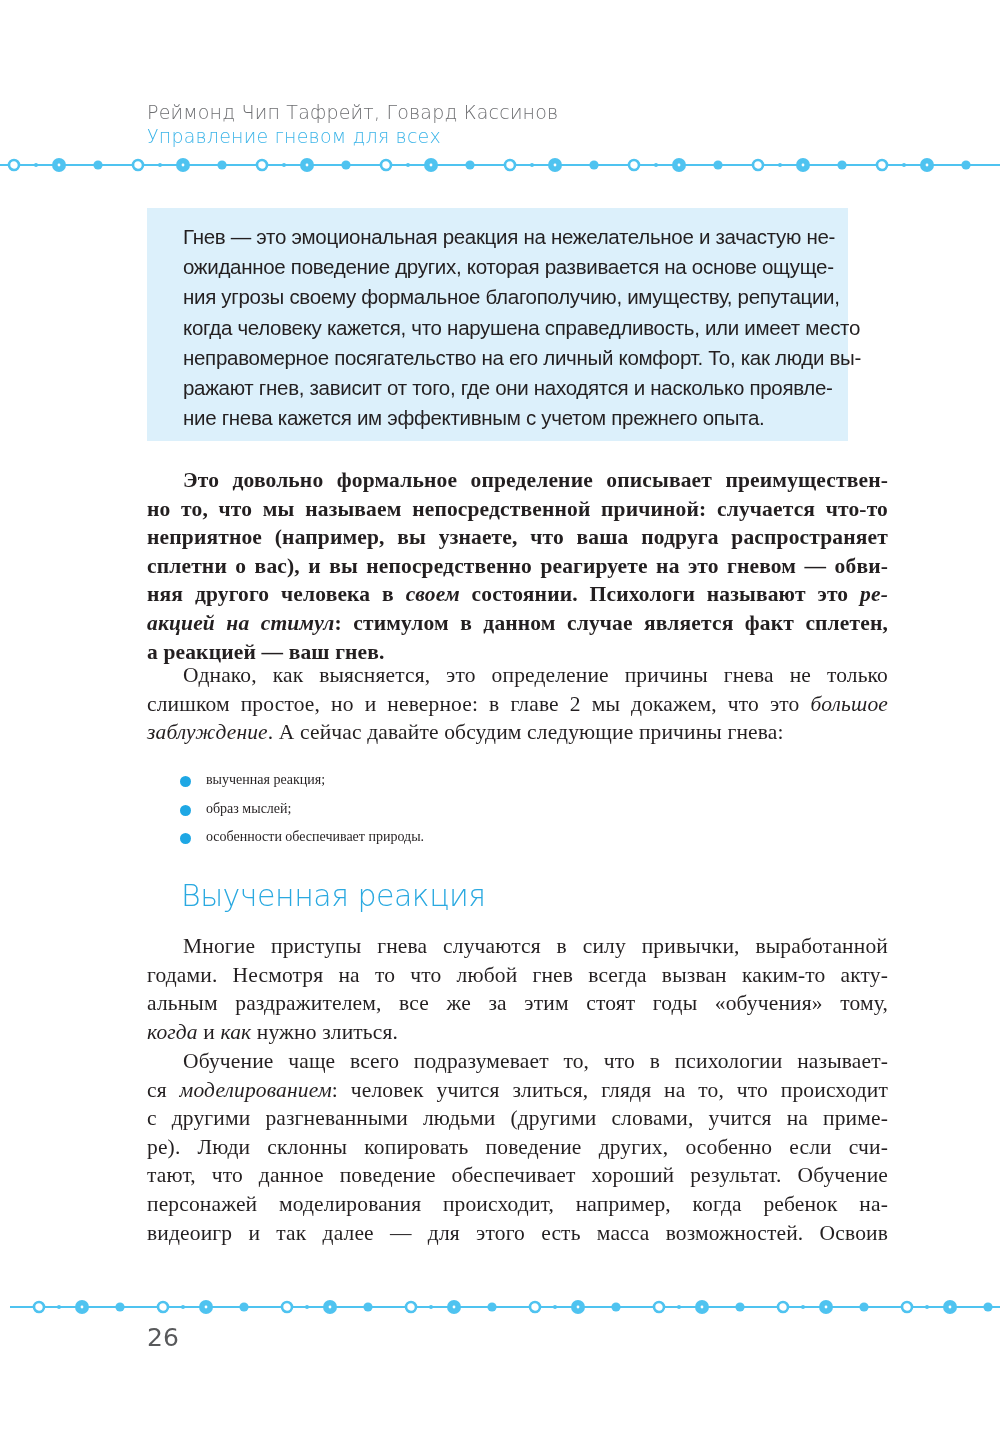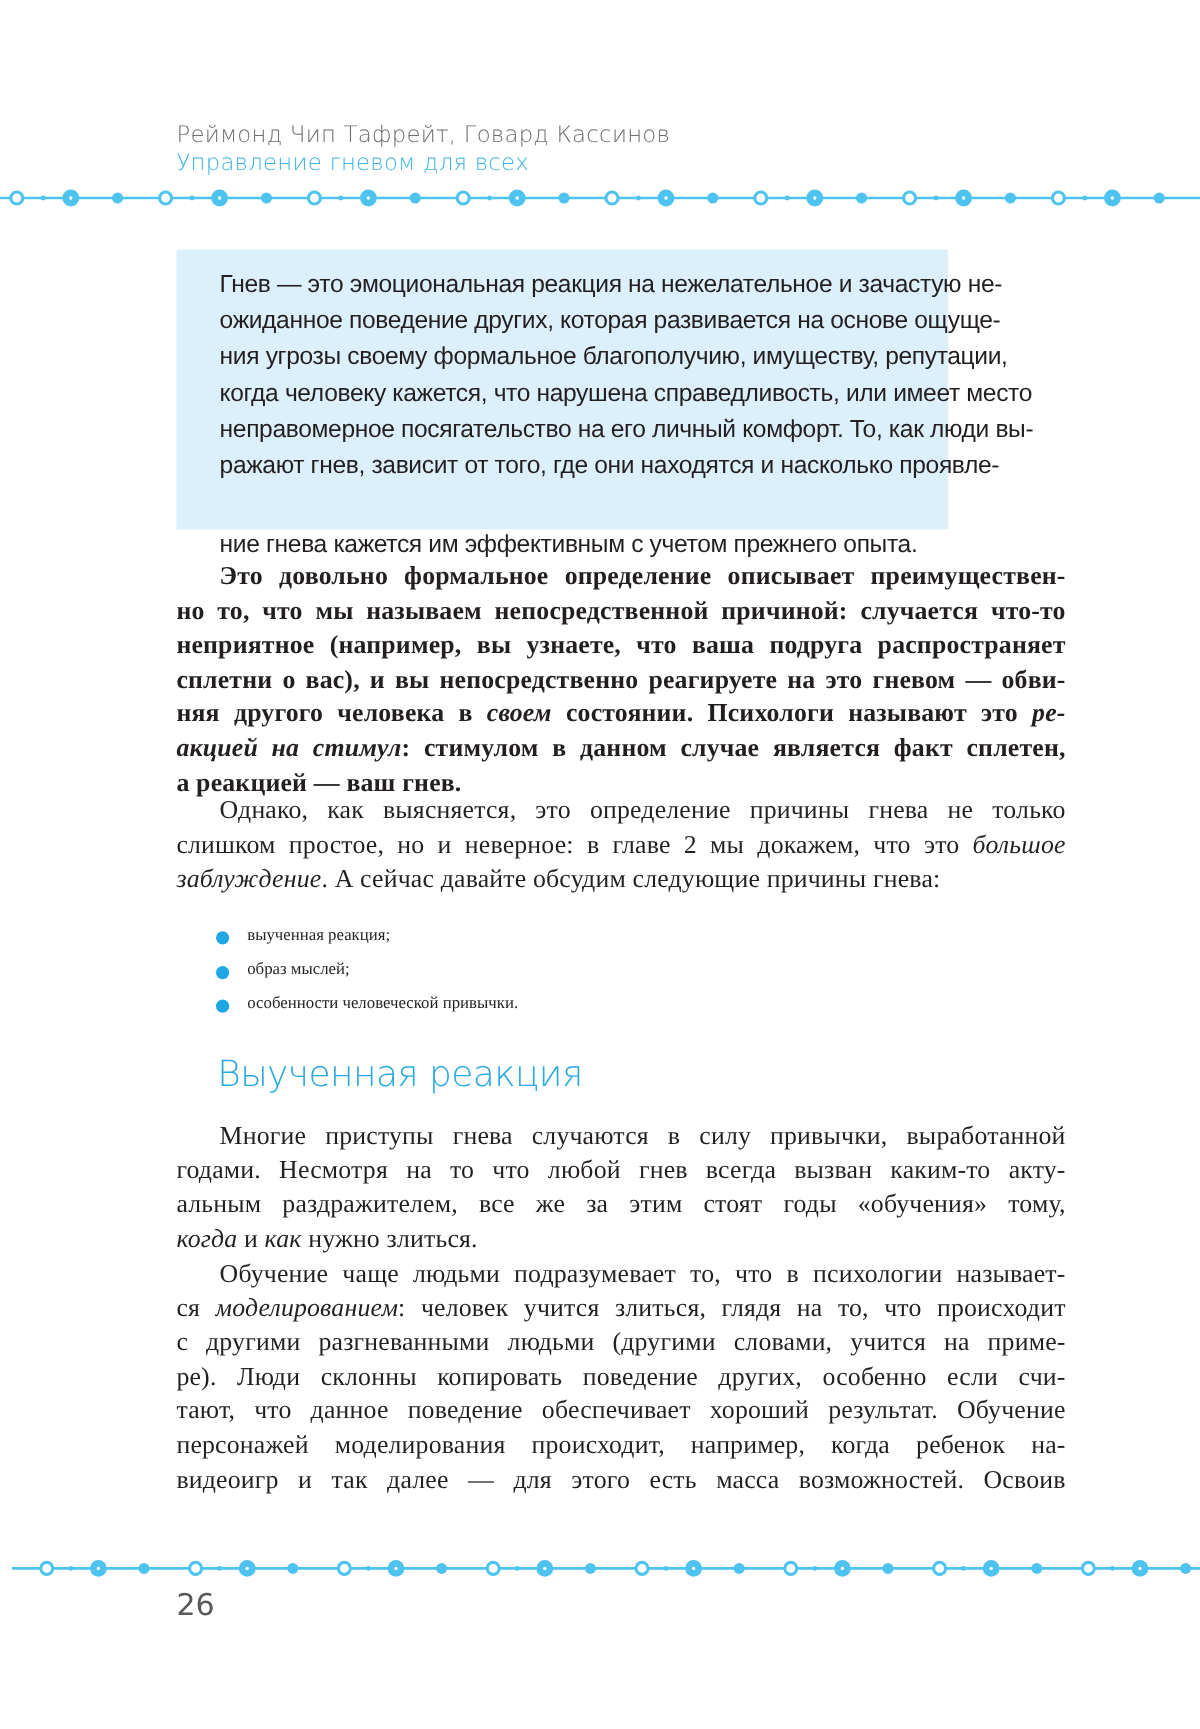--- a/index.html
+++ b/index.html
@@ -33,37 +33,37 @@
       left: 0;
       width: 1000px;
       height: 20px;
     }
     .ornament svg { display: block; }
 
     .callout {
       position: absolute;
       left: 147px;
       top: 208px;
-      width: 643px;
+      width: 701px;
       height: 233px;
       background: #dcf0fb;
       box-sizing: border-box;
       padding: 14px 36px 0 36px;
     }
     .callout p {
       margin: 0;
       font-family: "Liberation Sans", "DejaVu Sans", sans-serif;
       font-size: 20.5px;
       line-height: 30.2px;
       color: #231f20;
       text-align: justify;
       letter-spacing: -0.3px;
     }
     .callout .line { display: block; text-align: justify; text-align-last: justify; white-space: nowrap; }
-    .callout .line.last { text-align-last: left; margin-top: 36px; }
+    .callout .line.last { text-align-last: left; }
 
     .body-text {
       position: absolute;
       left: 147px;
       width: 741px;
       font-family: "Liberation Serif", "DejaVu Serif", serif;
       font-size: 21.5px;
       line-height: 28.6px;
       color: #231f20;
     }
@@ -226,34 +226,34 @@
 
 <div class="body-text" style="top:661px;">
   <span class="line indent">Однако, как выясняется, это определение причины гнева не только</span>
   <span class="line"><span>слишком простое, но и неверное: в главе 2 мы докажем, что это </span><em>большое</em></span>
   <span class="line last"><em>заблуждение</em><span>. А сейчас давайте обсудим следующие причины гнева:</span></span>
 </div>
 
 <ul class="bullets">
   <li><span class="dot"></span><span>выученная реакция;</span></li>
   <li><span class="dot"></span><span>образ мыслей;</span></li>
-  <li><span class="dot"></span><span>особенности человеческой привычки.</span></li>
+  <li><span class="dot"></span><span>особенности обеспечивает природы.</span></li>
 </ul>
 
 <h2 class="section-heading">Выученная реакция</h2>
 
 <div class="body-text" style="top:932px;">
   <span class="line indent">Многие приступы гнева случаются в силу привычки, выработанной</span>
   <span class="line">годами. Несмотря на то что любой гнев всегда вызван каким-то акту-</span>
   <span class="line">альным раздражителем, все же за этим стоят годы «обучения» тому,</span>
   <span class="line last"><em>когда</em><span> и </span><em>как</em><span> нужно злиться.</span></span>
 </div>
 
 <div class="body-text" style="top:1047px;">
-  <span class="line indent">Обучение чаще людьми подразумевает то, что в психологии называет-</span>
+  <span class="line indent">Обучение чаще всего подразумевает то, что в психологии называет-</span>
   <span class="line"><span>ся </span><em>моделированием</em><span>: человек учится злиться, глядя на то, что происходит</span></span>
   <span class="line">с другими разгневанными людьми (другими словами, учится на приме-</span>
   <span class="line">ре). Люди склонны копировать поведение других, особенно если счи-</span>
   <span class="line">тают, что данное поведение обеспечивает хороший результат. Обучение</span>
   <span class="line">персонажей моделирования происходит, например, когда ребенок на-</span>
   <span class="line">видеоигр и так далее — для этого есть масса возможностей. Освоив</span>
 </div>
 
 <div class="ornament" style="top:1297px;">
   <svg width="1000" height="20" viewBox="0 0 1000 20">

